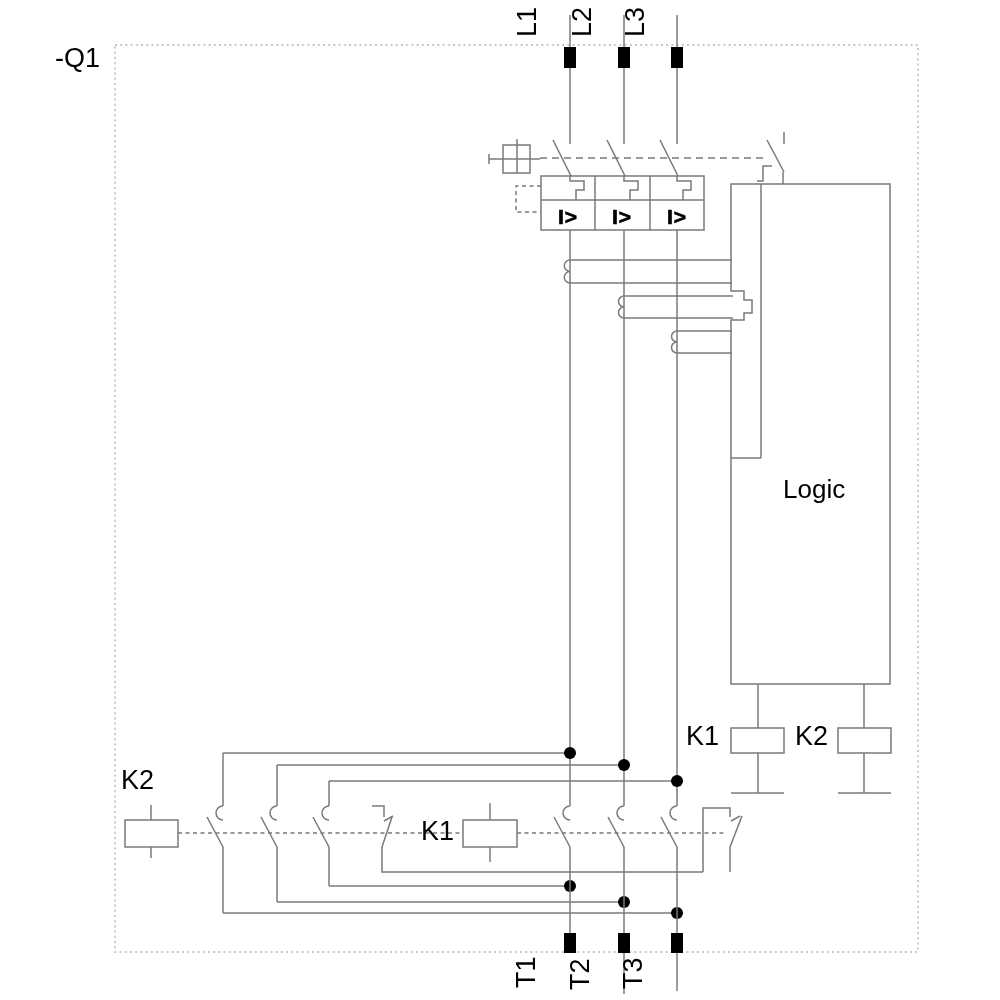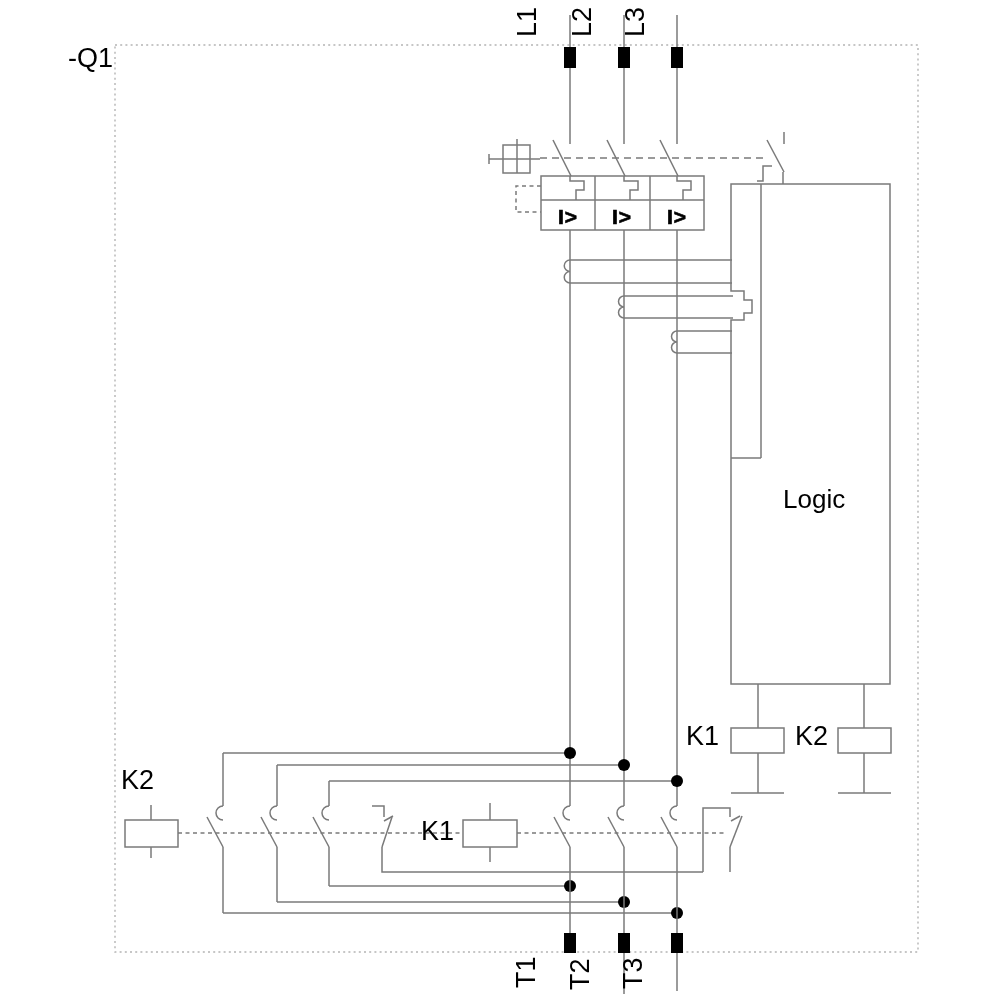--- a/index.html
+++ b/index.html
@@ -10,21 +10,21 @@
          font-family:"Liberation Sans",sans-serif;overflow:hidden;}
   #art{position:absolute;left:0;top:0;}
   .ln{stroke:var(--line);stroke-width:1.5;fill:none;}
   .dash-lg{stroke-dasharray:7 5;}
   .dash-sm{stroke-dasharray:4 3.5;}
   .bd{stroke:var(--border);stroke-width:1.4;fill:none;stroke-dasharray:2 3.2;}
   .blk{fill:var(--terminal_fill);stroke:none;}
   .oc-text{font-family:"Liberation Sans",sans-serif;font-weight:bold;font-size:21px;
            letter-spacing:1px;fill:var(--text);stroke:var(--text);stroke-width:.7;}
   .lbl{position:absolute;color:var(--text);font-size:27px;line-height:27px;white-space:nowrap;}
-  .lbl-logic{font-size:26px;line-height:26px;margin-top:10px;}
+  .lbl-logic{font-size:26px;line-height:26px;}
   .vlbl{position:absolute;color:var(--text);font-size:27px;line-height:27px;white-space:nowrap;
         transform-origin:0 100%;transform:rotate(-90deg);}
 </style>
 </head>
 <body>
 
 <div id="stage">
 
   <svg id="art" width="1000" height="1000" viewBox="0 0 1000 1000">
 
@@ -216,21 +216,21 @@
       <rect class="blk" x="618" y="933" width="12" height="20"></rect>
       <path class="ln" d="M624 953 V994"></path>
     </g>
     <g>
       <path class="ln" d="M677 847 V933"></path>
       <rect class="blk" x="671" y="933" width="12" height="20"></rect>
       <path class="ln" d="M677 953 V991"></path>
     </g>
   </svg>
 
-  <div class="lbl" style="left:68px;top:45px">-Q1</div>
+  <div class="lbl" style="left:55px;top:45px">-Q1</div>
 
   <div class="vlbl" style="left:541px;top:10px">L1</div>
   <div class="vlbl" style="left:596px;top:10px">L2</div>
   <div class="vlbl" style="left:649px;top:10px">L3</div>
 
   <div class="lbl lbl-logic" style="left:783px;top:476px">Logic</div>
 
   <div class="lbl" style="left:686px;top:723px">K1</div>
   <div class="lbl" style="left:795px;top:723px">K2</div>
 

